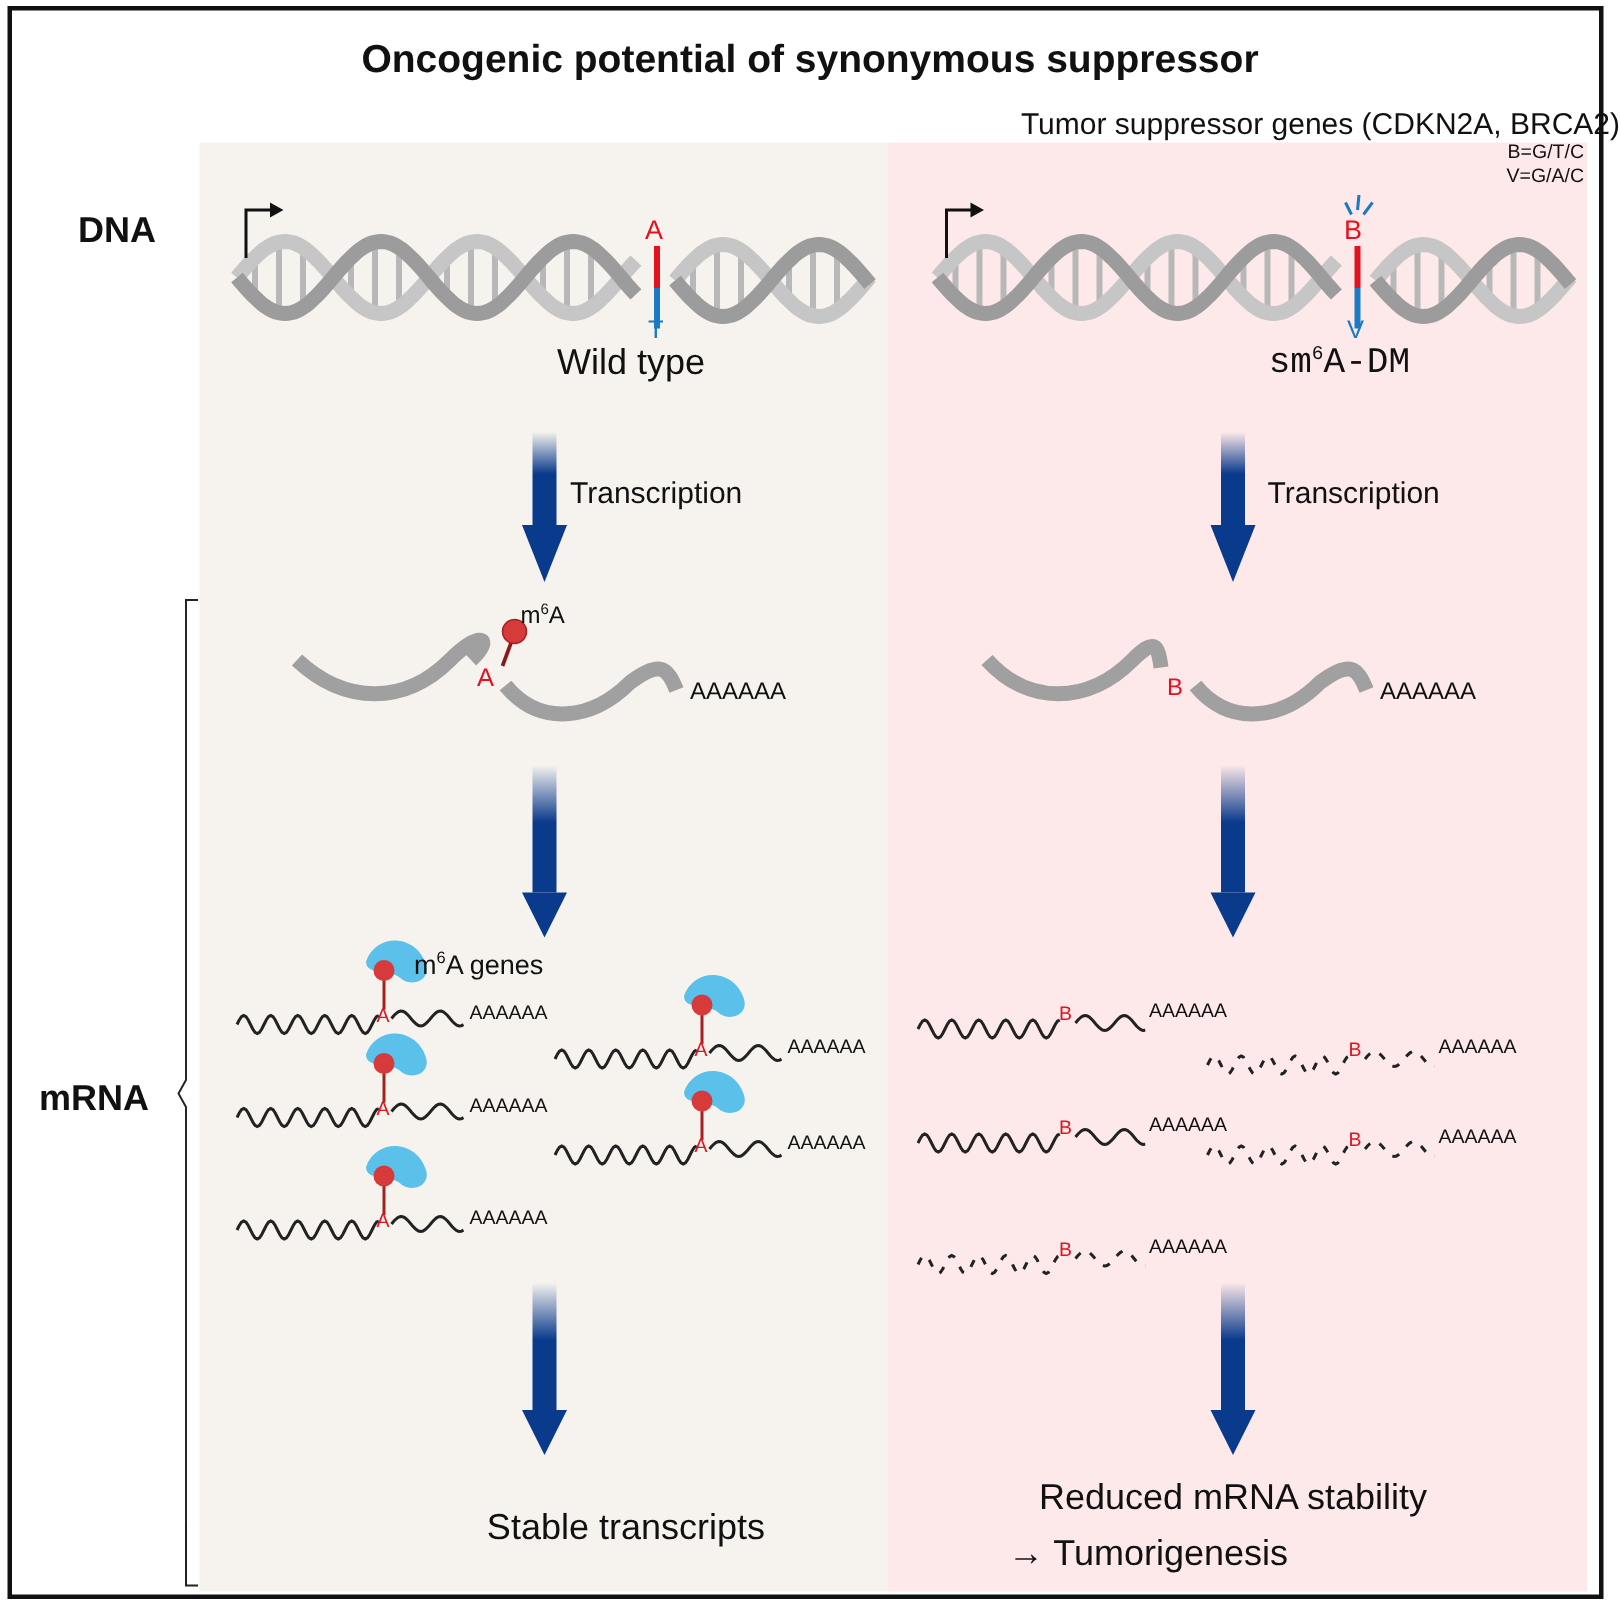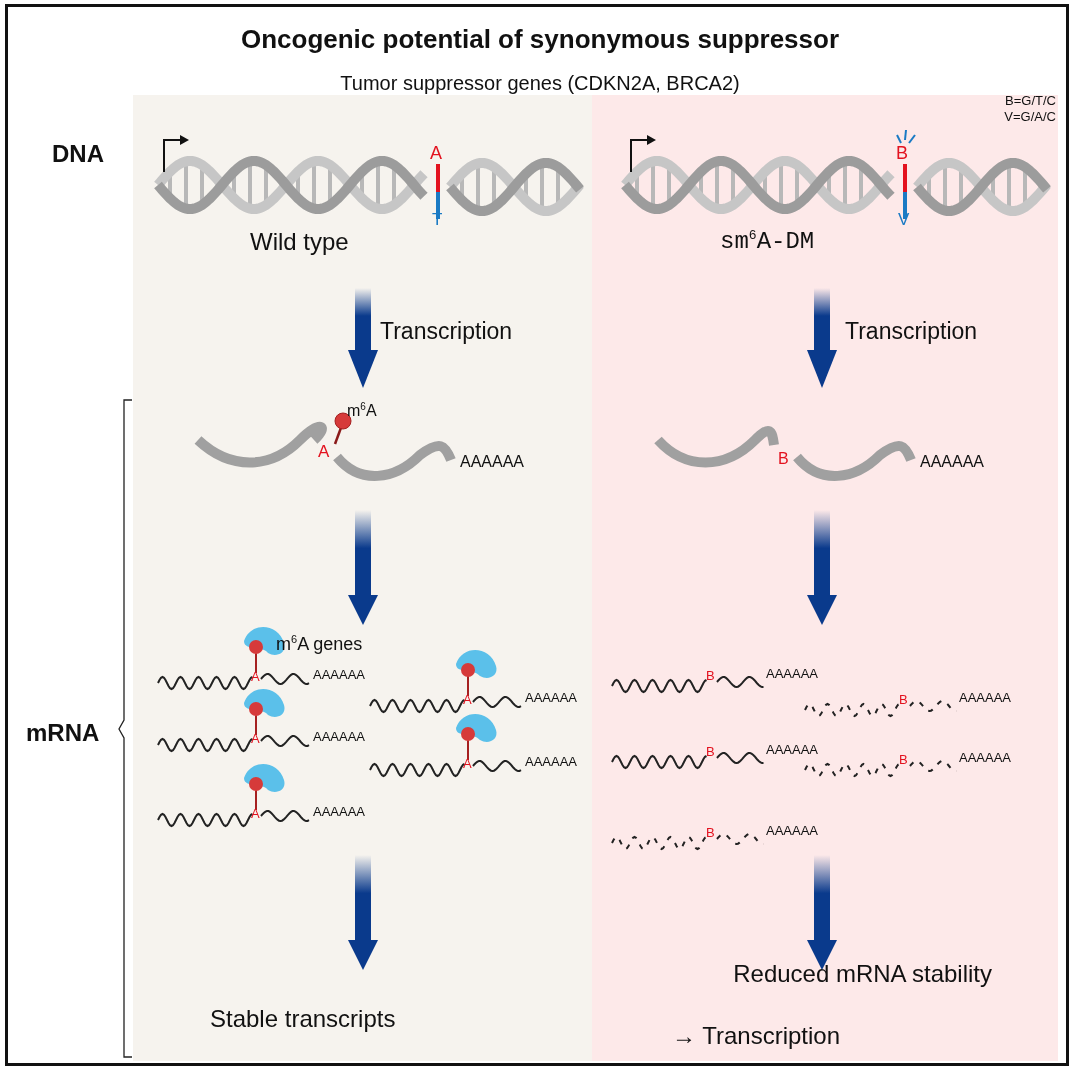--- a/index.html
+++ b/index.html
@@ -4,25 +4,25 @@
 <style>
   html, body { margin: 0; padding: 0; background: #ffffff; }
   body { width: 1080px; height: 1075px; position: relative; overflow: hidden;
          font-family: "Liberation Sans", sans-serif; color: #111; }
   .frame { position: absolute; left: 5px; top: 4px; width: 1064px; height: 1062px;
            border: 3px solid #111; box-sizing: border-box; }
   .panel-left { position: absolute; left: 133px; top: 95px; width: 459px; height: 966px; background: #f6f3ee; }
   .panel-right { position: absolute; left: 592px; top: 95px; width: 466px; height: 966px; background: #fde9e9; }
   .title { position: absolute; left: 0; width: 1080px; top: 24px; text-align: center;
            font-size: 26px; font-weight: bold; }
-  .subtitle { position: absolute; left: 0; width: 1080px; top: 72px; text-align: center; font-size: 20px; }
+  .subtitle { position: absolute; left: 0; width: 1080px; top: 72px; text-align: right; font-size: 20px; }
   .legend { position: absolute; right: 24px; top: 93px; text-align: right; font-size: 13px; line-height: 16px; }
   .row-label { position: absolute; font-weight: bold; font-size: 24px; }
-  .label { position: absolute; text-align: left; font-size: 24px; }
-  .small { position: absolute; font-size: 23px; }
+  .label { position: absolute; text-align: right; font-size: 24px; }
+  .small { position: absolute; font-size: 20px; }
   svg { position: absolute; left: 0; top: 0; }
 </style>
 </head>
 <body>
 
 <div class="panel-left"></div>
 <div class="panel-right"></div>
 <div class="frame"></div>
 
 <div class="title">Oncogenic potential of synonymous suppressor</div>
@@ -255,14 +255,14 @@
     <div class="small" style="left: 959px; top: 690px; font-size: 13px;">AAAAAA</div>
     <div class="small" style="left: 706px; top: 744px; font-size: 13px; color: rgb(227, 18, 31);">B</div>
     <div class="small" style="left: 766px; top: 742px; font-size: 13px;">AAAAAA</div>
     <div class="small" style="left: 899px; top: 752px; font-size: 13px; color: rgb(227, 18, 31);">B</div>
     <div class="small" style="left: 959px; top: 750px; font-size: 13px;">AAAAAA</div>
     <div class="small" style="left: 706px; top: 825px; font-size: 13px; color: rgb(227, 18, 31);">B</div>
     <div class="small" style="left: 766px; top: 823px; font-size: 13px;">AAAAAA</div>
   </div>
 
 <div class="label" style="left:210px; top:1005px; width:300px;">Stable transcripts</div>
-<div class="label" style="left:652px; top:960px; width:340px; text-align:right;">Reduced mRNA stability</div>
-<div class="label" style="left:672px; top:1022px; width:300px; text-align:left;">→ Transcription</div>
+<div class="label" style="left:652px; top:985px; width:340px; text-align:center;">Reduced mRNA stability</div>
+<div class="label" style="left:672px; top:1022px; width:300px; text-align:left;">→ Tumorigenesis</div>
 
 </body></html>

